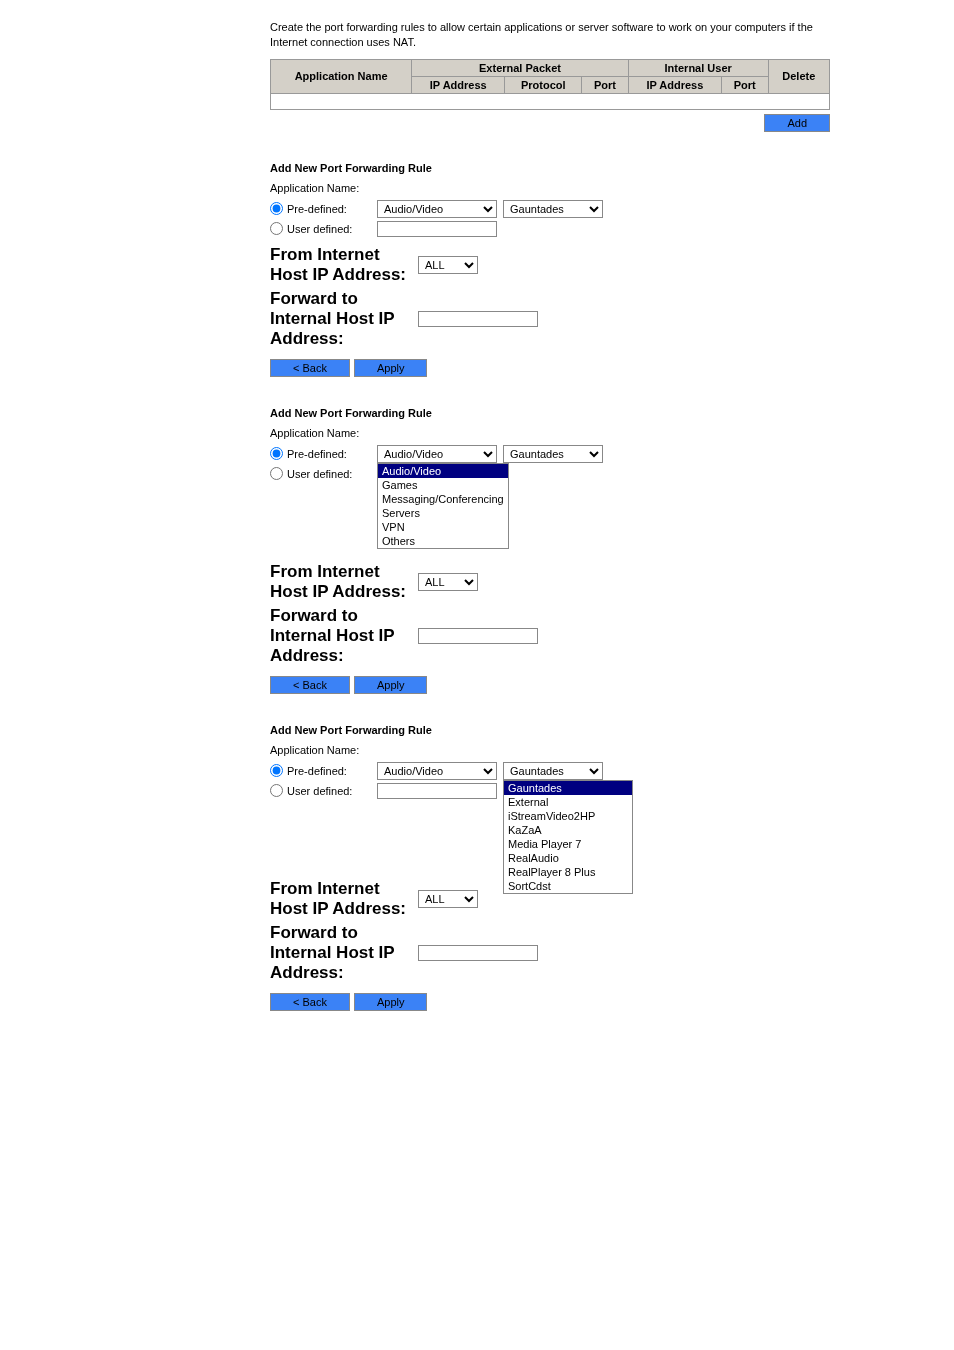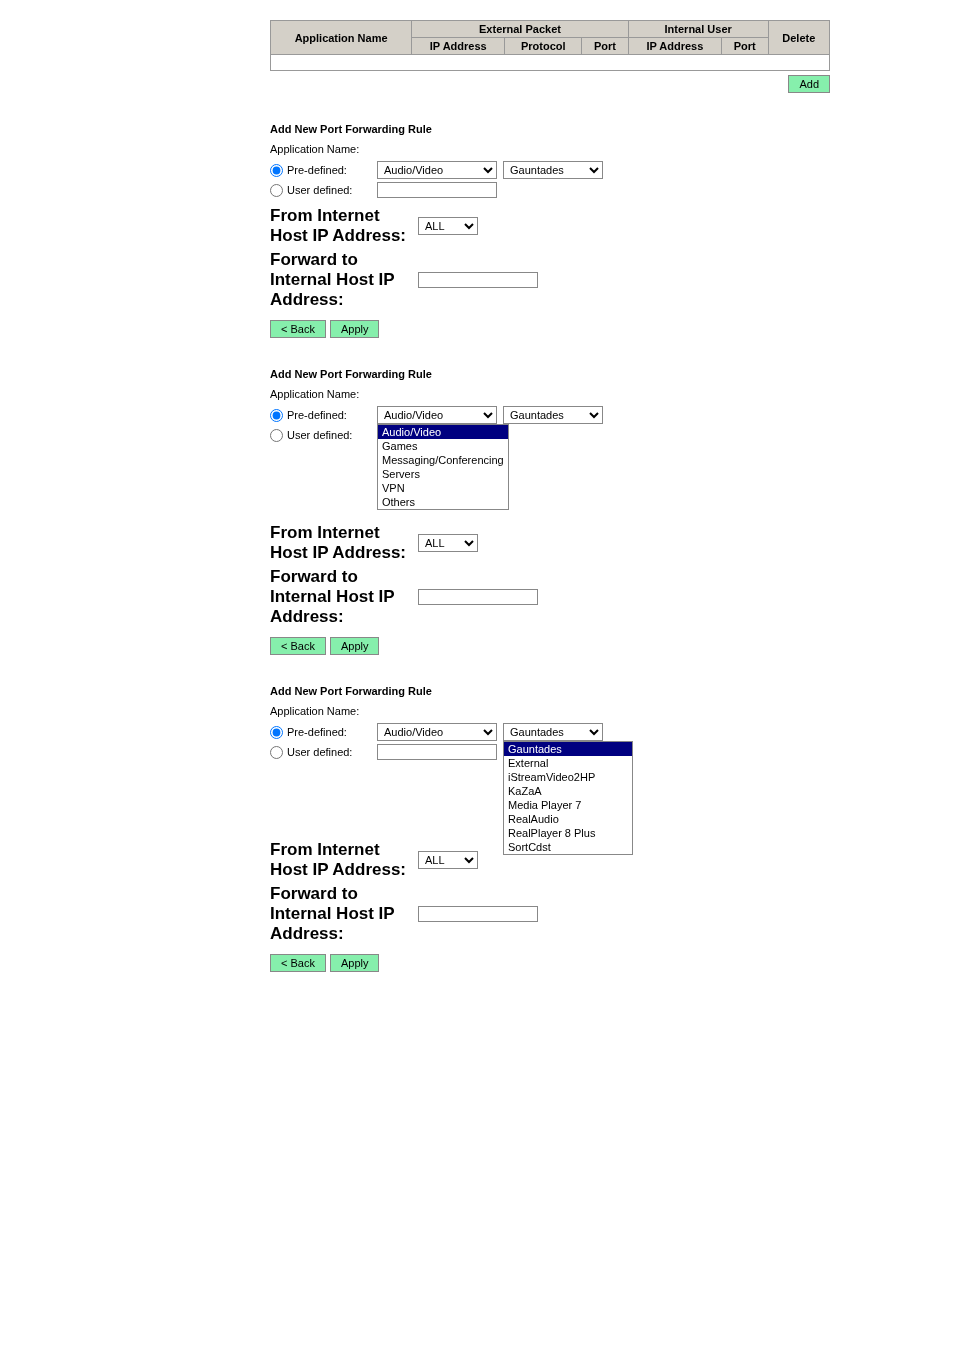--- a/index.html
+++ b/index.html
@@ -92,23 +92,23 @@
       font-size: 11px;
     }
     .form-buttons {
       margin-top: 10px;
       display: flex;
       gap: 4px;
       align-items: flex-end;
     }
     button, input[type="button"] {
       font-size: 11px;
-      padding: 2px 10px;
+      padding: 2px 22px;
       cursor: pointer;
-      background: #86efac;
+      background: #3b82f6;
       border: 1px solid #888;
     }
     input[type="text"], select {
       font-size: 11px;
       border: 1px solid #888;
       padding: 1px 2px;
     }
     select {
       background: #fff;
     }
@@ -165,20 +165,21 @@
     .bold-label {
       font-weight: bold;
     }
   </style>
 </head>
 <body>
 
 <div class="page-container">
 
   <div class="section">
+    <div class="section-desc">Create the port forwarding rules to allow certain applications or server software to work on your computers if the Internet connection uses NAT.</div>
     <table class="pf-table">
       <thead>
         <tr>
           <th rowspan="2" class="app-name-th">Application Name</th>
           <th colspan="3" class="group-header">External Packet</th>
           <th colspan="2" class="group-header">Internal User</th>
           <th rowspan="2">Delete</th>
         </tr>
         <tr>
           <th>IP Address</th>

